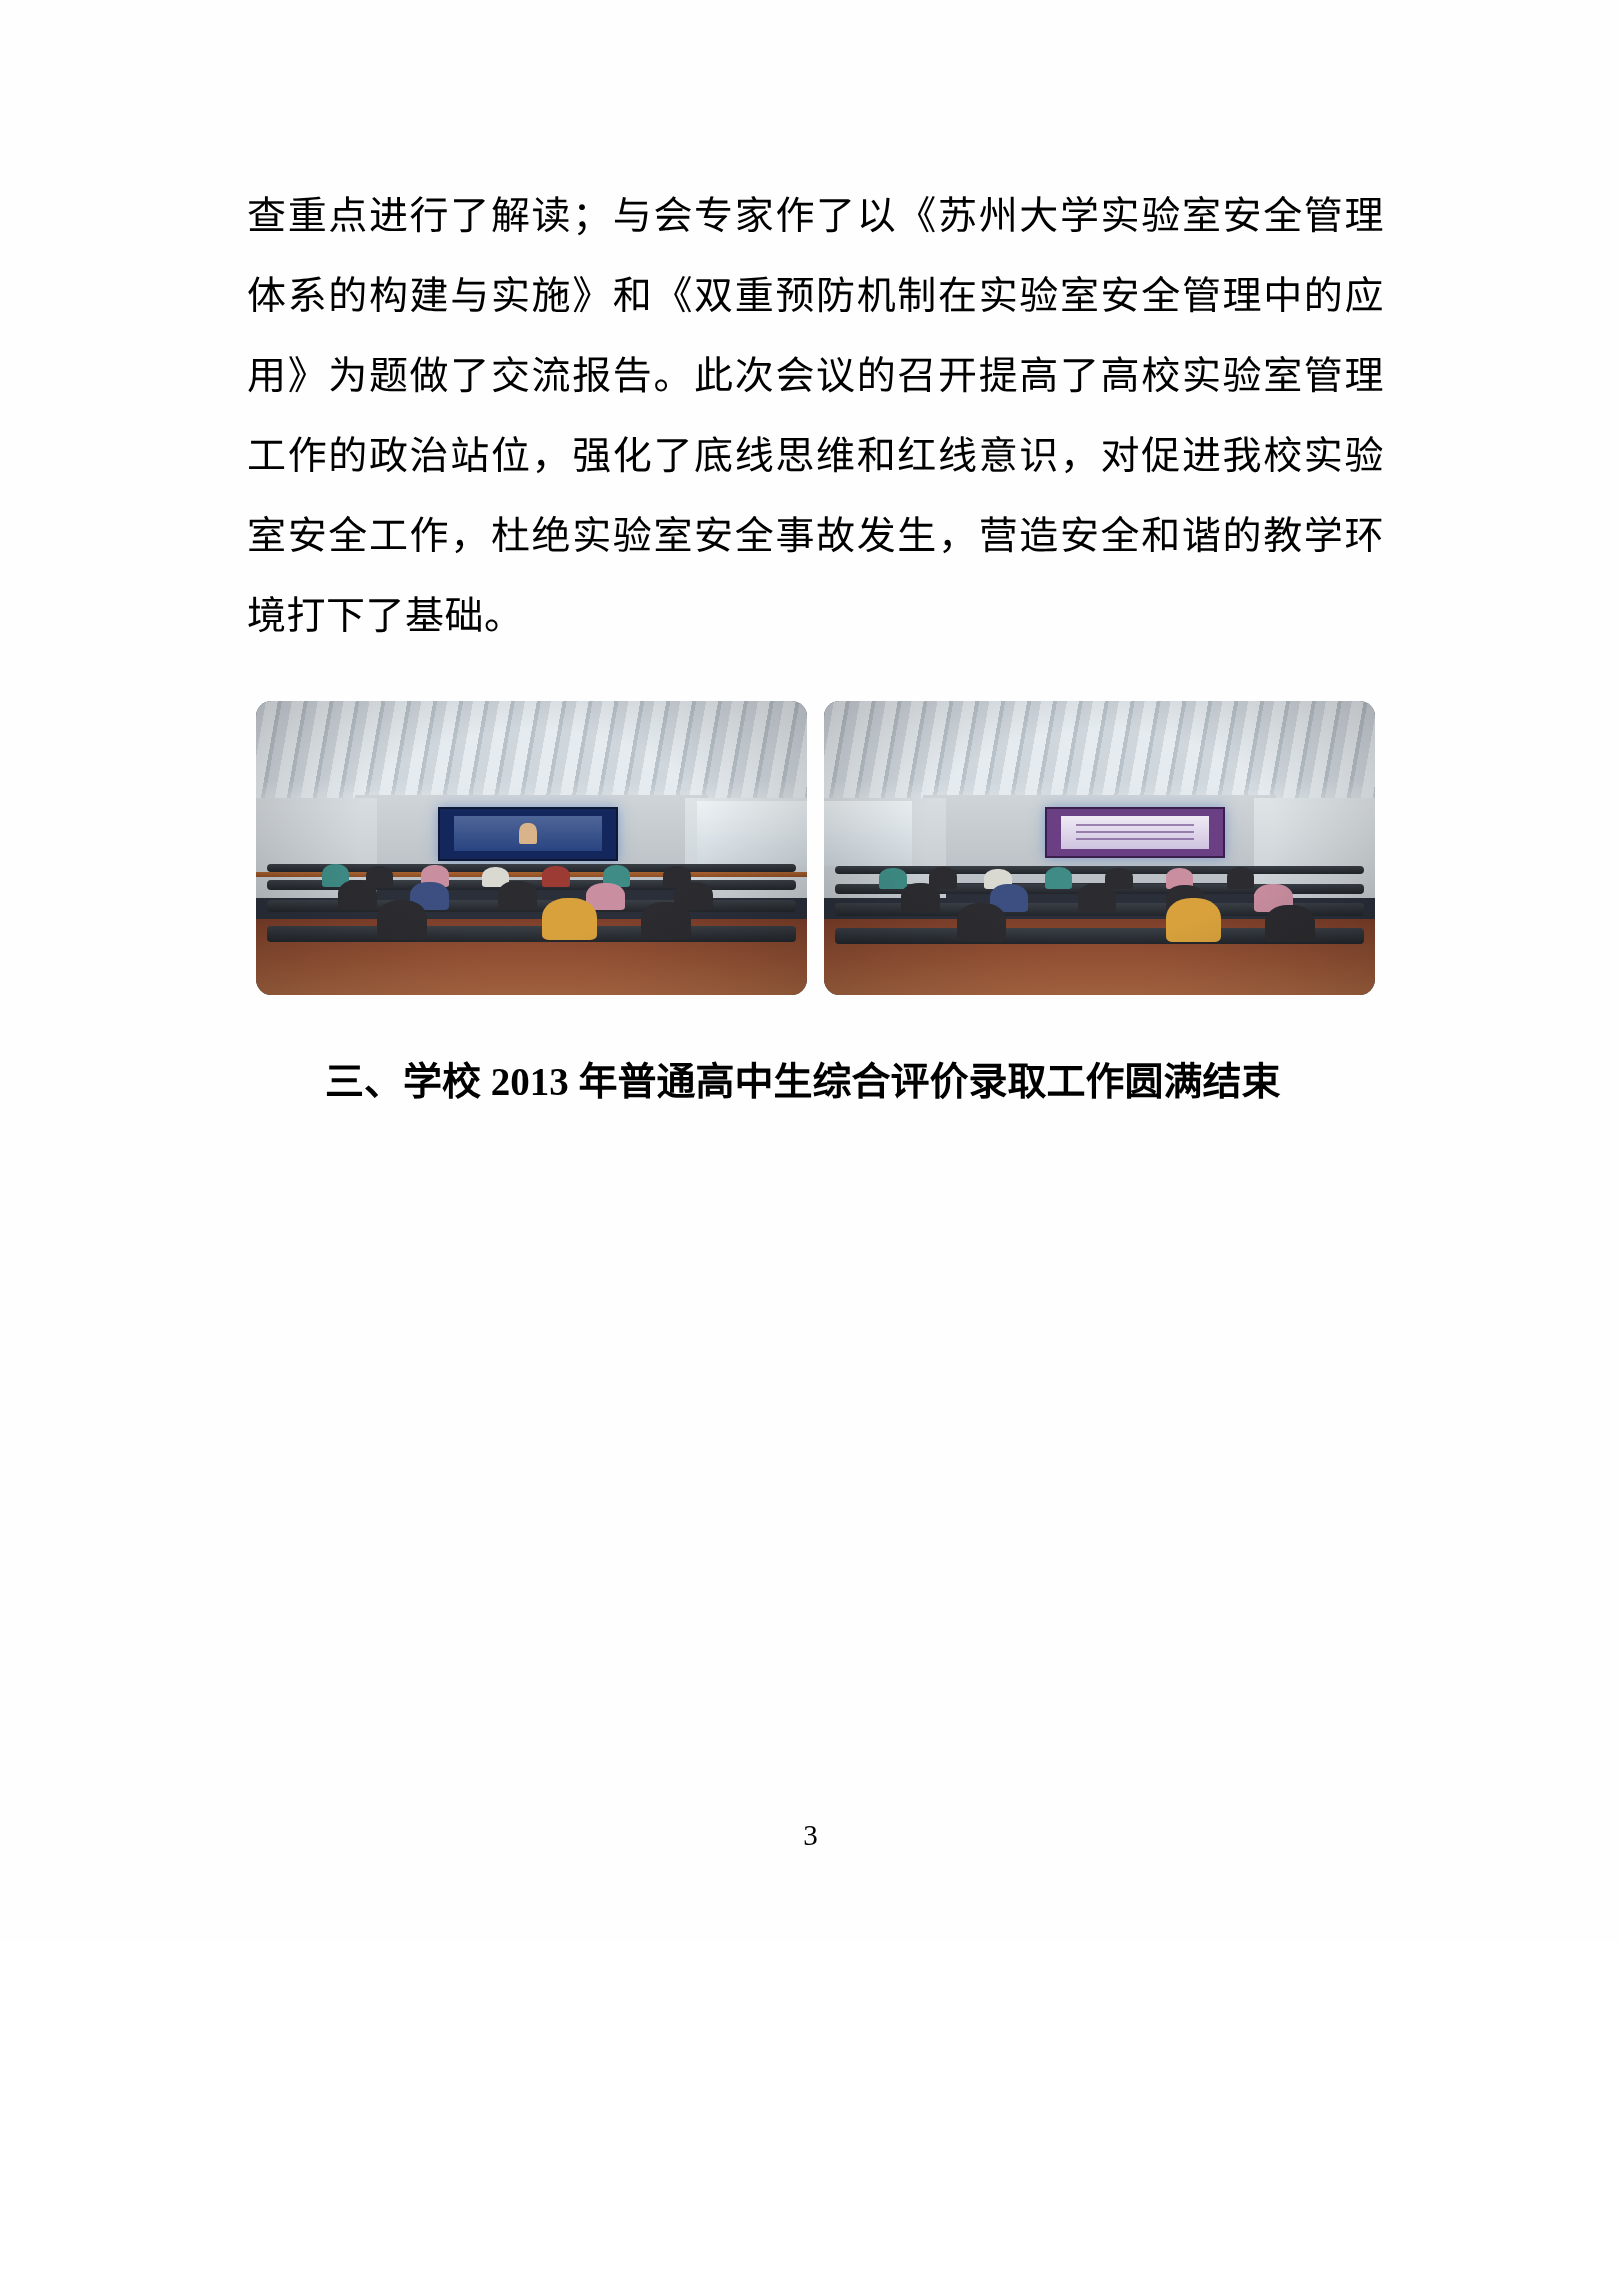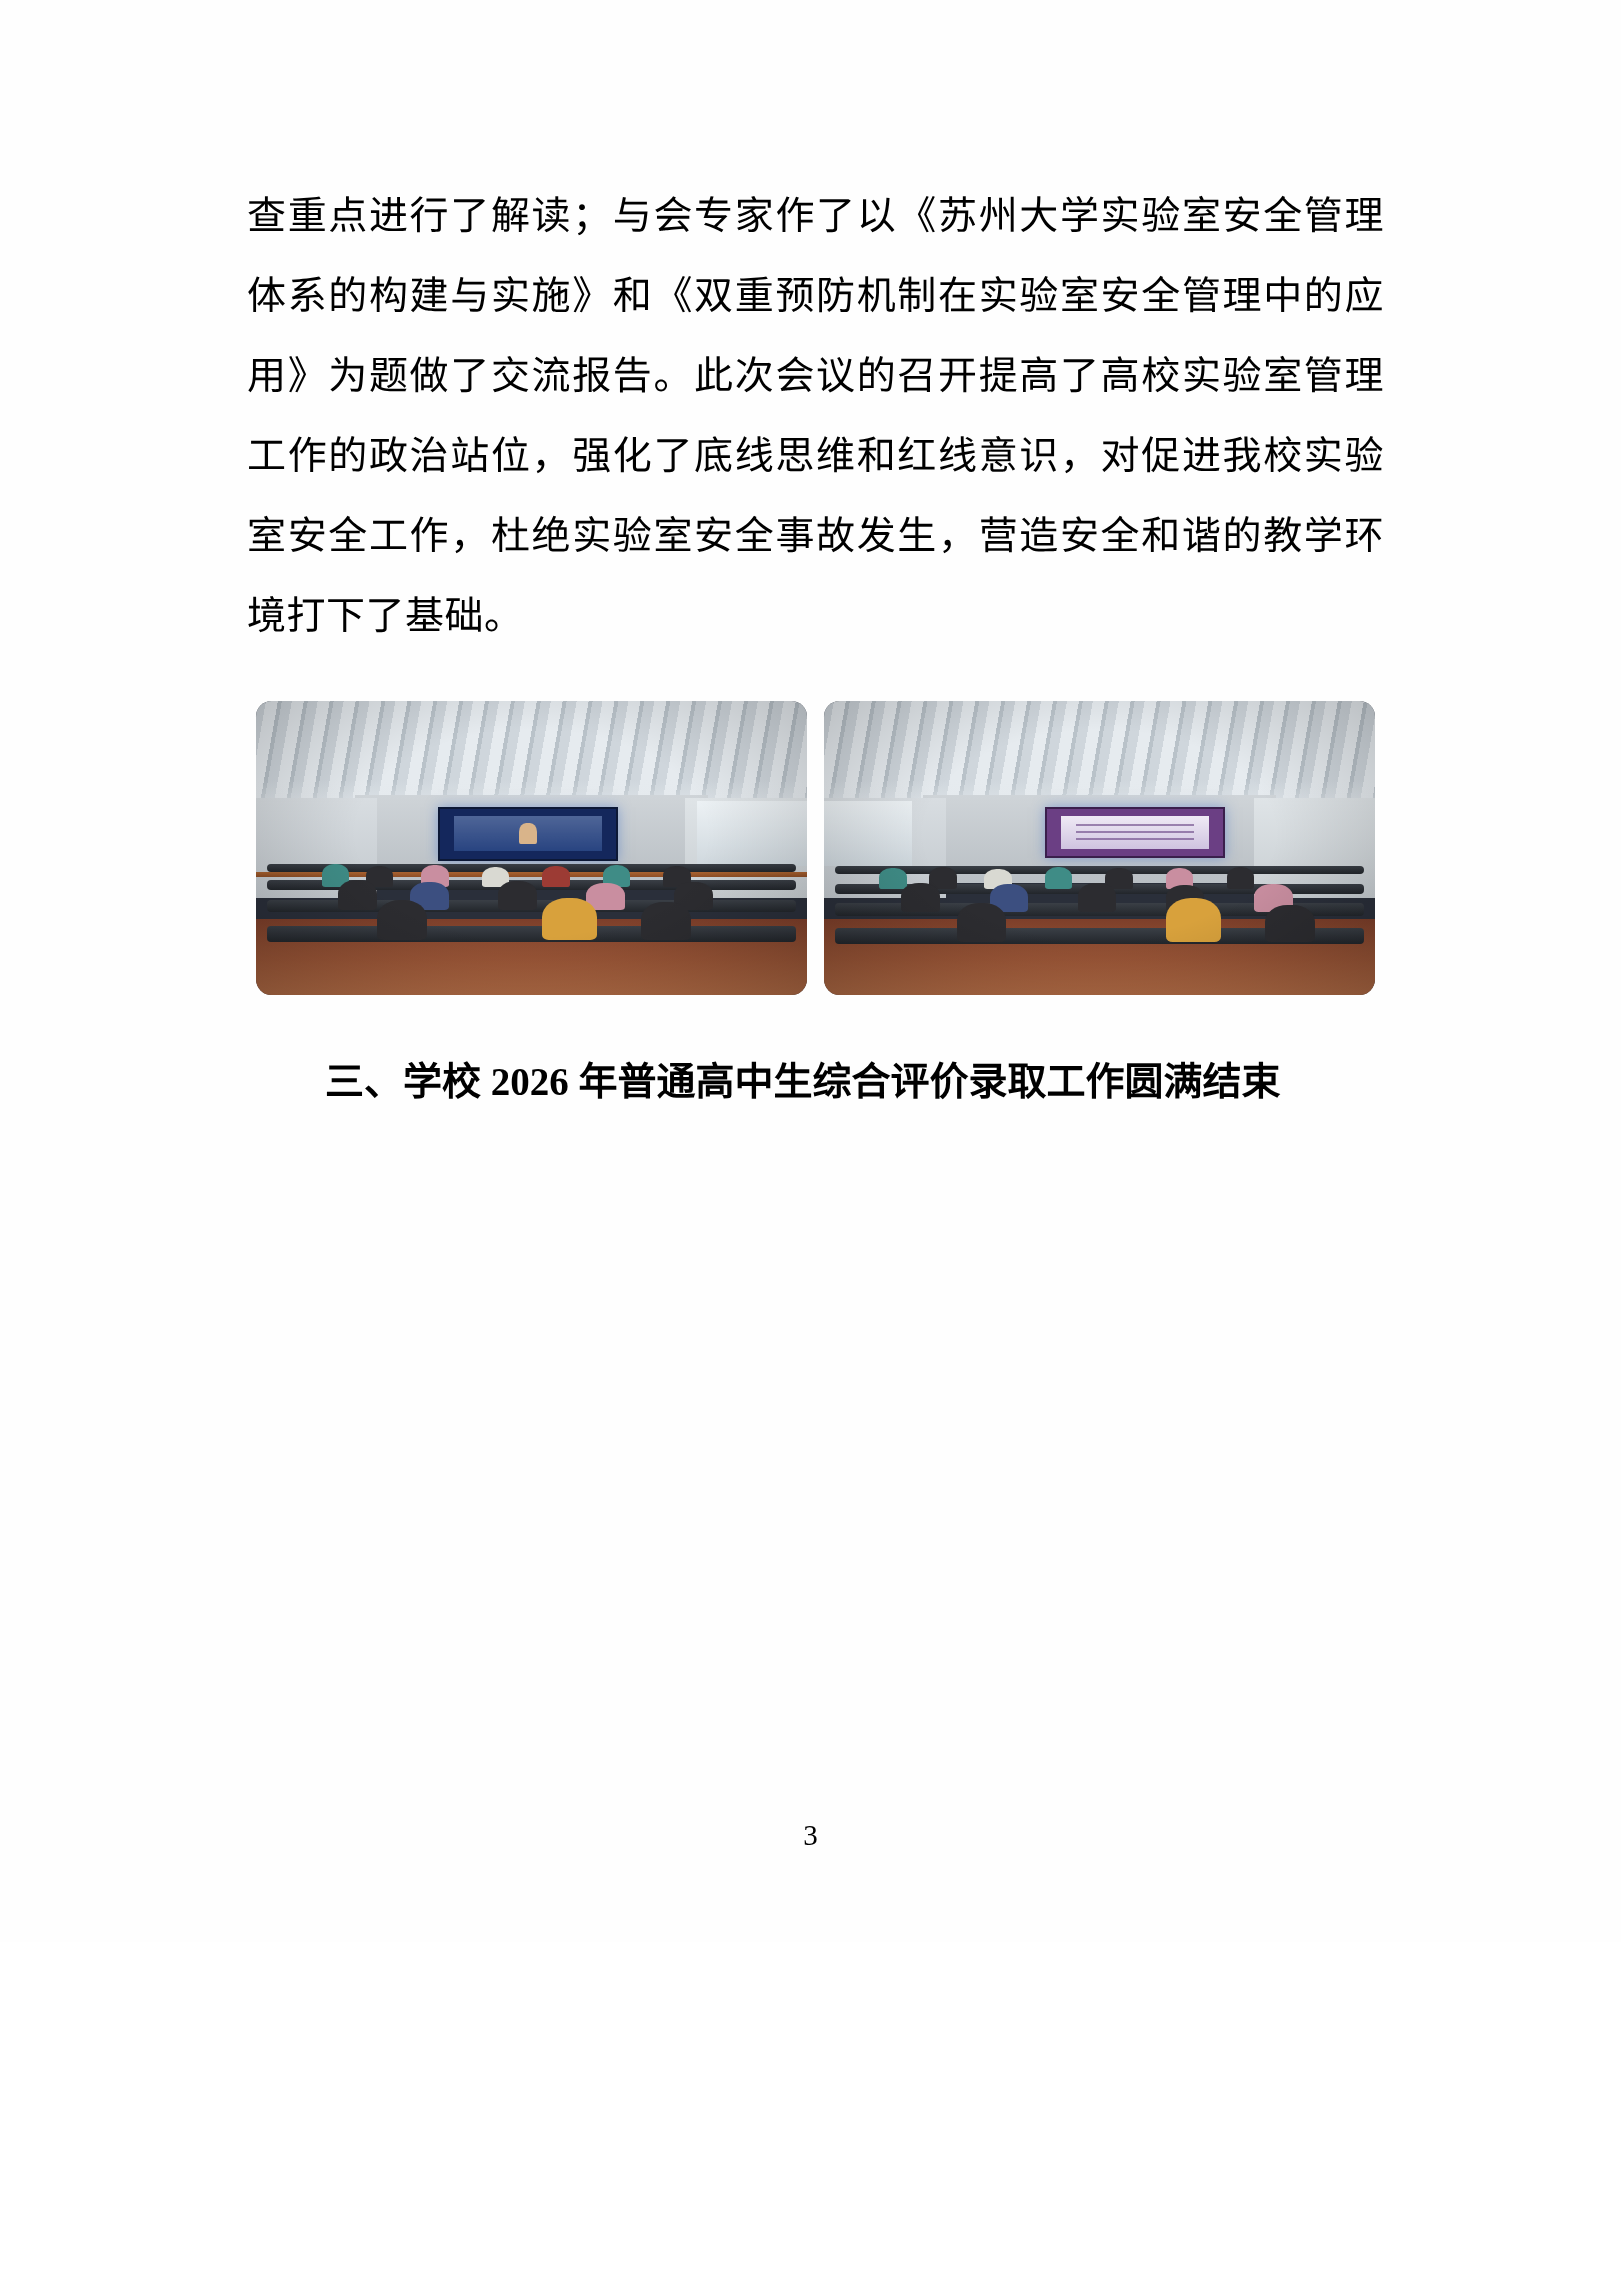--- a/index.html
+++ b/index.html
@@ -292,21 +292,21 @@
           <div class="person p-yellow" style="left:62%; width:10%; height:50%; bottom:10%;"></div>
           <div class="person" style="left:80%; width:9%; height:42%; bottom:10%;"></div>
         </div>
         <div class="vignette"></div>
       </div>
 
     </div>
 
     <div class="spacer-lg"></div>
 
-    <p class="heading">三、学校 2026 年普通高中生综合评价录取工作圆满结束</p>
+    <p class="heading">三、学校 2013 年普通高中生综合评价录取工作圆满结束</p>
 
     <div class="spacer-md"></div>
 
 
   </div>
 
   <div class="page-number">3</div>
 </div>
 
 

